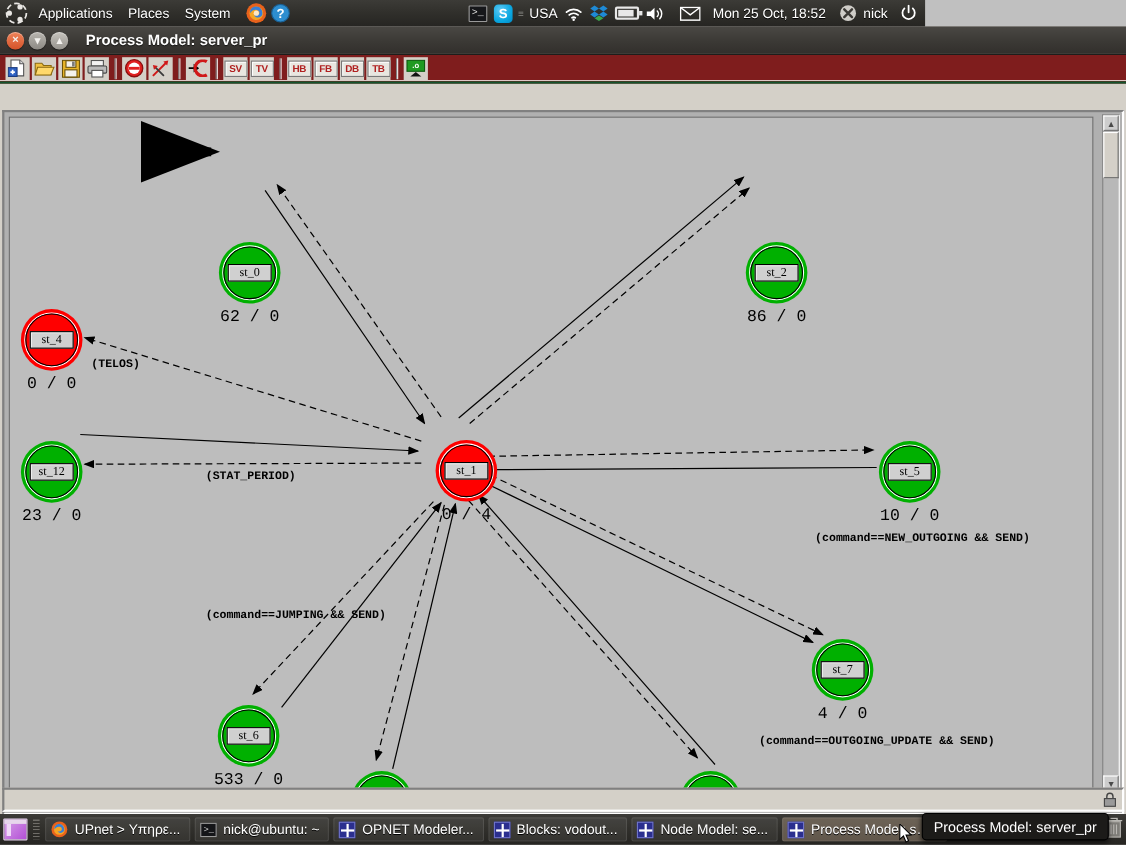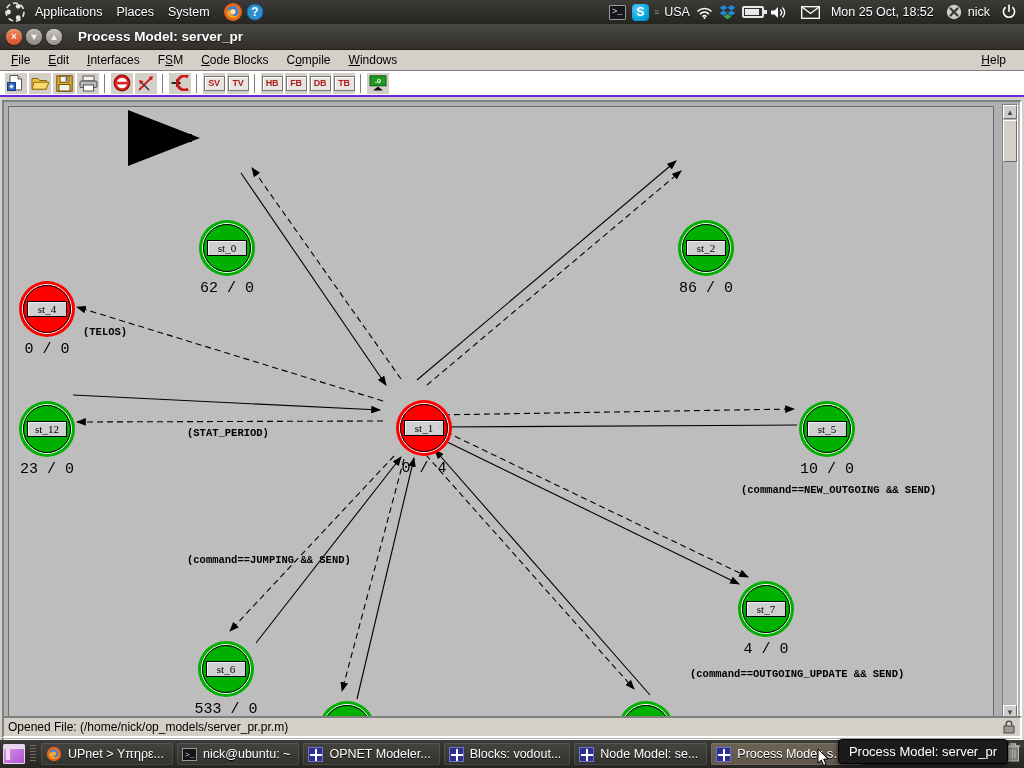--- a/index.html
+++ b/index.html
@@ -4,21 +4,21 @@
 <style>
   * { box-sizing: border-box; margin: 0; padding: 0; }
   html, body {
     width: 1024px; height: 768px; overflow: hidden;
     font-family: "Liberation Sans", sans-serif;
     background: #c0c0c0;
   }
 
   
   #gnome-panel {
-    position: absolute; left: 0; top: 0; width: 1024px; height: 24px;
+    position: absolute; left: 0; top: 0; width: 841px; height: 24px;
     background: linear-gradient(to bottom, #3c3b37 0%, #302f2b 50%, #262522 100%);
     display: flex; align-items: center; color: #ffffff;
     font-size: 12.5px; z-index: 50;
   }
   .panel-left { display: flex; align-items: center; height: 100%; }
   .ubuntu-logo {
     width: 22px; height: 22px; margin: 0 2px 0 4px; position: relative;
   }
   .ubuntu-logo svg { display:block; }
   .panel-menu {
@@ -90,22 +90,22 @@
     height: 21px; background: #d4d0c8; display: flex; align-items: center;
     font-size: 12px; color: #000; padding: 0 2px;
     border-bottom: 1px solid #808080;
   }
   .menu-item { padding: 2px 9px; cursor: default; }
   .menu-item u { text-decoration: underline; }
   #menu-help { margin-left: auto; padding-right: 16px; }
 
   
   #toolbar {
-    height: 26px; background: #ffffff; display: flex; align-items: center;
-    padding: 0 4px; border-bottom: 2px solid #6d28d9;
+    height: 26px; background: #7f1d1d; display: flex; align-items: center;
+    padding: 0 4px; border-bottom: 2px solid #14532d;
     box-shadow: inset 0 -1px 0 #fff;
   }
   .tb-btn {
     width: 22px; height: 21px; margin: 0 1px;
     display: flex; align-items: center; justify-content: center;
     background: #d4d0c8;
   }
   .tb-sep { width: 2px; height: 19px; margin: 0 4px;
             border-left: 1px solid #808080; border-right: 1px solid #ffffff; }
   .tb-lbl {
@@ -354,30 +354,20 @@
 
 <div id="app-window">
 
   <div id="titlebar">
     <div class="wbtn close">×</div>
     <div class="wbtn min">▾</div>
     <div class="wbtn max">▴</div>
     <div id="window-title">Process Model: server_pr</div>
   </div>
 
-  <div id="menubar">
-    <div class="menu-item"><u>F</u>ile</div>
-    <div class="menu-item"><u>E</u>dit</div>
-    <div class="menu-item"><u>I</u>nterfaces</div>
-    <div class="menu-item">F<u>S</u>M</div>
-    <div class="menu-item"><u>C</u>ode Blocks</div>
-    <div class="menu-item">C<u>o</u>mpile</div>
-    <div class="menu-item"><u>W</u>indows</div>
-    <div class="menu-item" id="menu-help"><u>H</u>elp</div>
-  </div>
 
   <div id="toolbar">
     <div class="tb-btn">
       <svg width="18" height="18" viewBox="0 0 18 18">
         <path d="M3 1.5 H11 L14.5 5 V16 H3 Z" fill="#ffffff" stroke="#555" stroke-width="1"></path>
         <path d="M11 1.5 V5 H14.5" fill="#dedede" stroke="#555" stroke-width="1"></path>
         <rect x="0.5" y="8.5" width="8" height="8" fill="#2f62c4" stroke="#1b3c80"></rect>
         <path d="M4.5 10.5 V14.5 M2.5 12.5 H6.5" stroke="#fff" stroke-width="1.5"></path>
       </svg>
     </div>
@@ -581,21 +571,20 @@
     </div>
 
     <div class="sb-track" id="hscroll">
       <div class="sb-arrow" style="left:0;top:0;width:14px;height:14px">◀</div>
       <div class="sb-thumb" style="left:15px;top:0;width:152px;height:14px"></div>
       <div class="sb-arrow" style="right:0;top:0;width:14px;height:14px">▶</div>
     </div>
   </div>
 
   <div id="statusbar">
-    <span>Opened File: (/home/nick/op_models/server_pr.pr.m)</span>
     <span id="status-lock">
       <svg width="14" height="14" viewBox="0 0 14 14">
         <rect x="2" y="6" width="10" height="7" fill="#9a9a9a" stroke="#444"></rect>
         <path d="M4.2 6 V4 A2.8 2.8 0 0 1 9.8 4 V6" fill="none" stroke="#444" stroke-width="1.3"></path>
       </svg>
     </span>
   </div>
 </div>
 
 <div id="taskbar">

